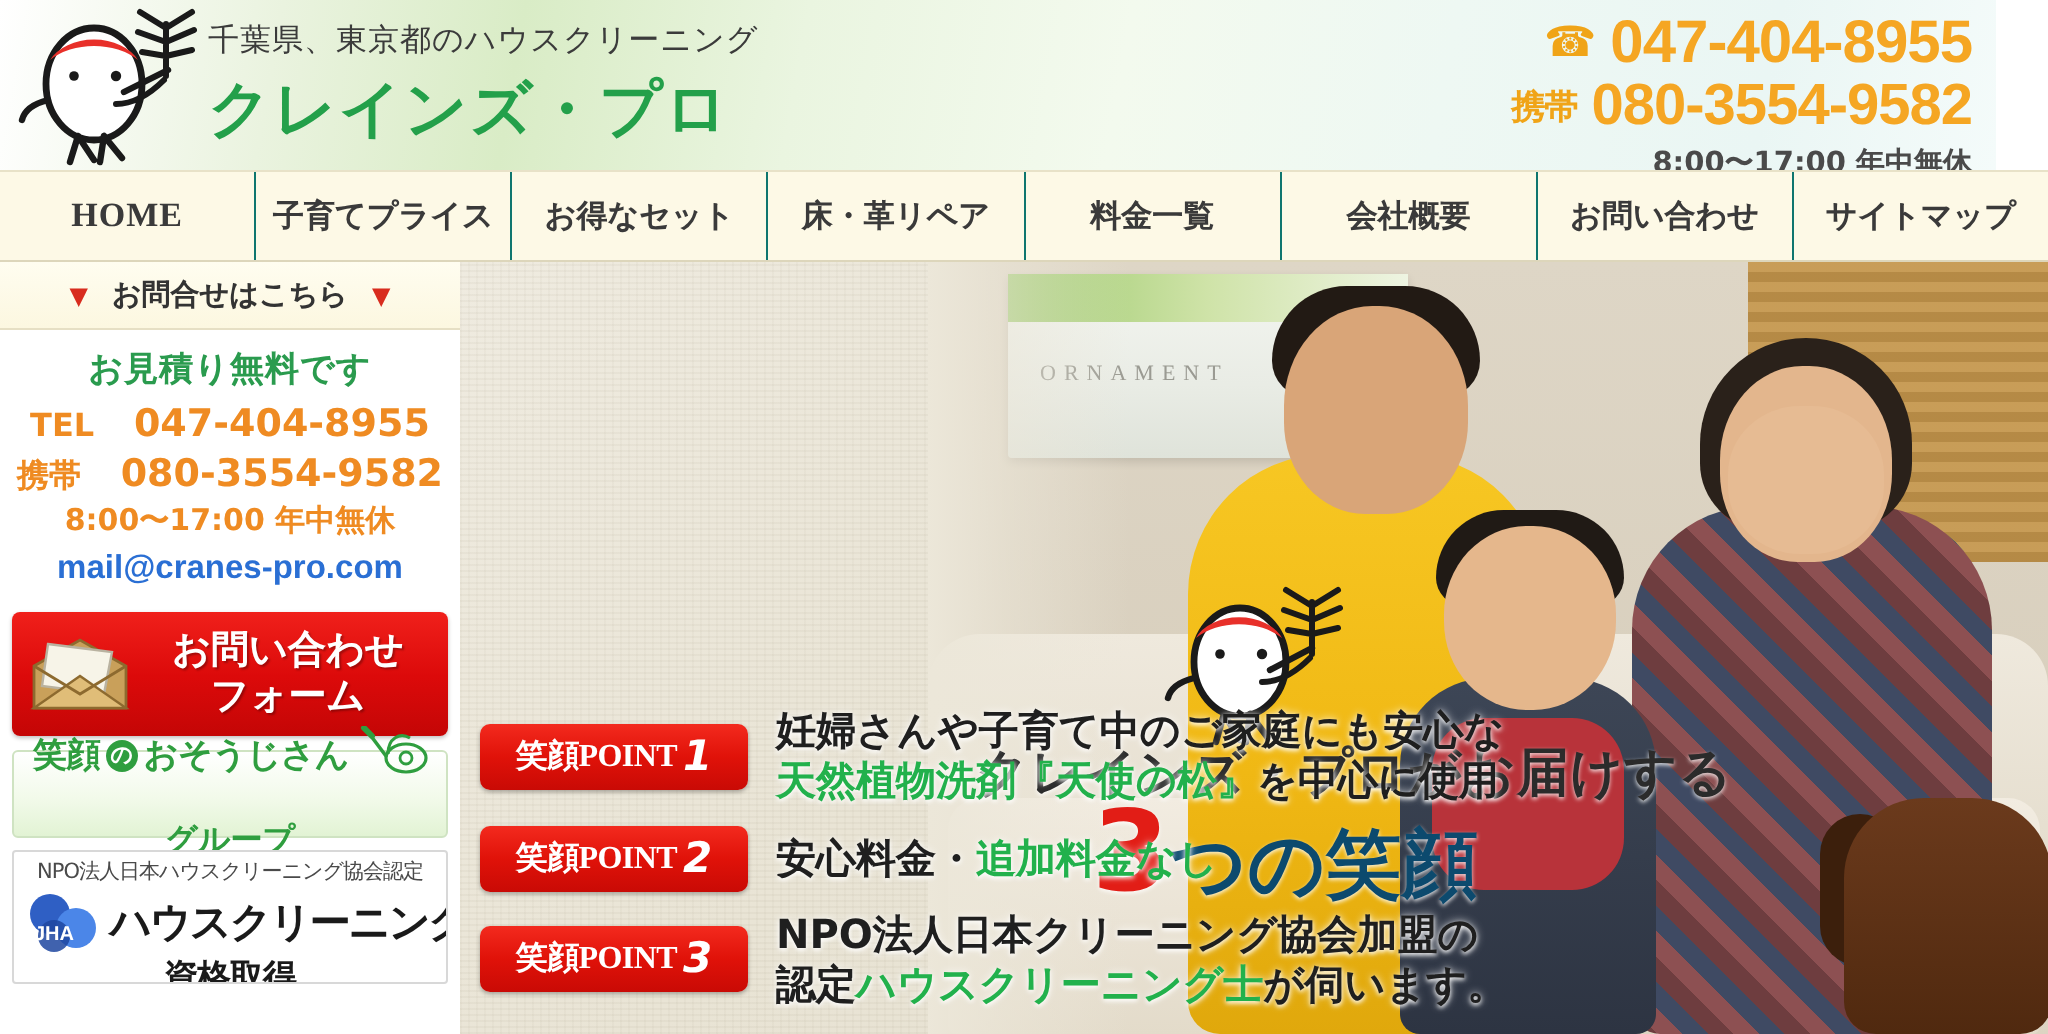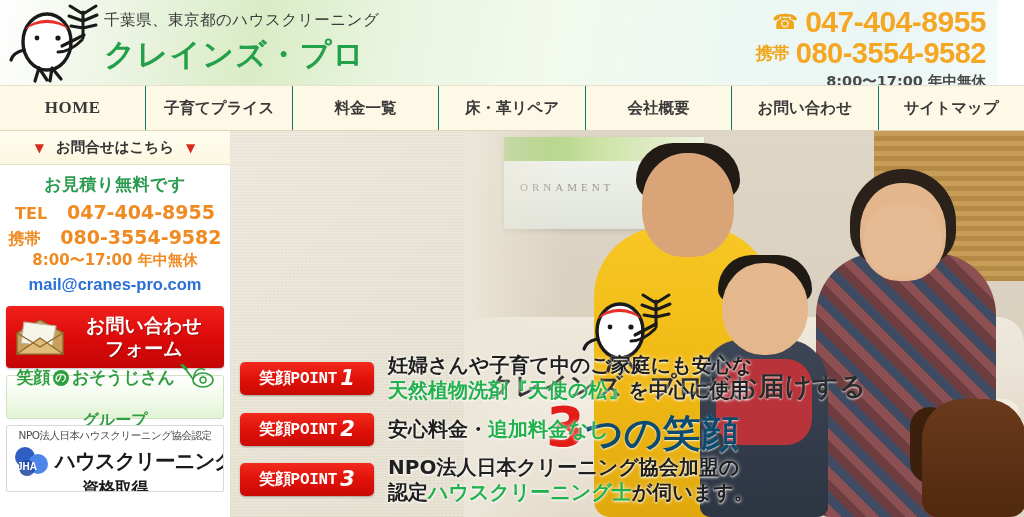--- a/index.html
+++ b/index.html
@@ -264,21 +264,21 @@
   .point-row { display: flex; align-items: center; gap: 14px; margin-bottom: 9px; }
   .point-row:last-child { margin-bottom: 0; }
   .badge {
     flex: 0 0 auto; width: 134px; height: 33px; border-radius: 5px;
     background: linear-gradient(180deg,#f32a1e 0%,#e01209 50%,#c90a05 100%);
     display: flex; align-items: center; justify-content: center; gap: 3px;
     box-shadow: 0 1px 2px rgba(0,0,0,.3); cursor: pointer;
   }
   .badge-txt {
     color: #fff; font-weight: bold; font-size: 16px; letter-spacing: -.3px;
-    font-family: Liberation Mono, monospace;
+    font-family: Liberation Serif, serif;
   }
   .badge-num {
     color: #fff; font-weight: bold; font-size: 21px; font-style: italic; line-height: 1;
     font-family: "DejaVu Sans","Liberation Sans",sans-serif;
   }
   .point-text {
     font-size: 20px; font-weight: bold; color: #1f1f1f; line-height: 1.26; white-space: nowrap;
     text-shadow: 0 1px 2px rgba(255,255,255,.9), 0 0 4px rgba(255,255,255,.8);
     font-family: "DejaVu Sans","Liberation Sans",sans-serif;
   }
@@ -319,22 +319,23 @@
         <span class="tel-label">携帯</span>
         <span class="tel-num m">080-3554-9582</span>
       </div>
       <div class="head-hours">8:00〜17:00 年中無休</div>
     </div>
   </div>
 
   <div class="nav">
     <div class="nav-item home">HOME</div>
     <div class="nav-item">子育てプライス</div>
+    <div class="nav-item">お得なセット</div>
+    <div class="nav-item">床・革リペア</div>
     <div class="nav-item">料金一覧</div>
-    <div class="nav-item">床・革リペア</div>
     <div class="nav-item">会社概要</div>
     <div class="nav-item">お問い合わせ</div>
     <div class="nav-item">サイトマップ</div>
   </div>
 
   <div class="body-wrap">
 
     <div class="sidebar">
 
       <div class="side-head">

